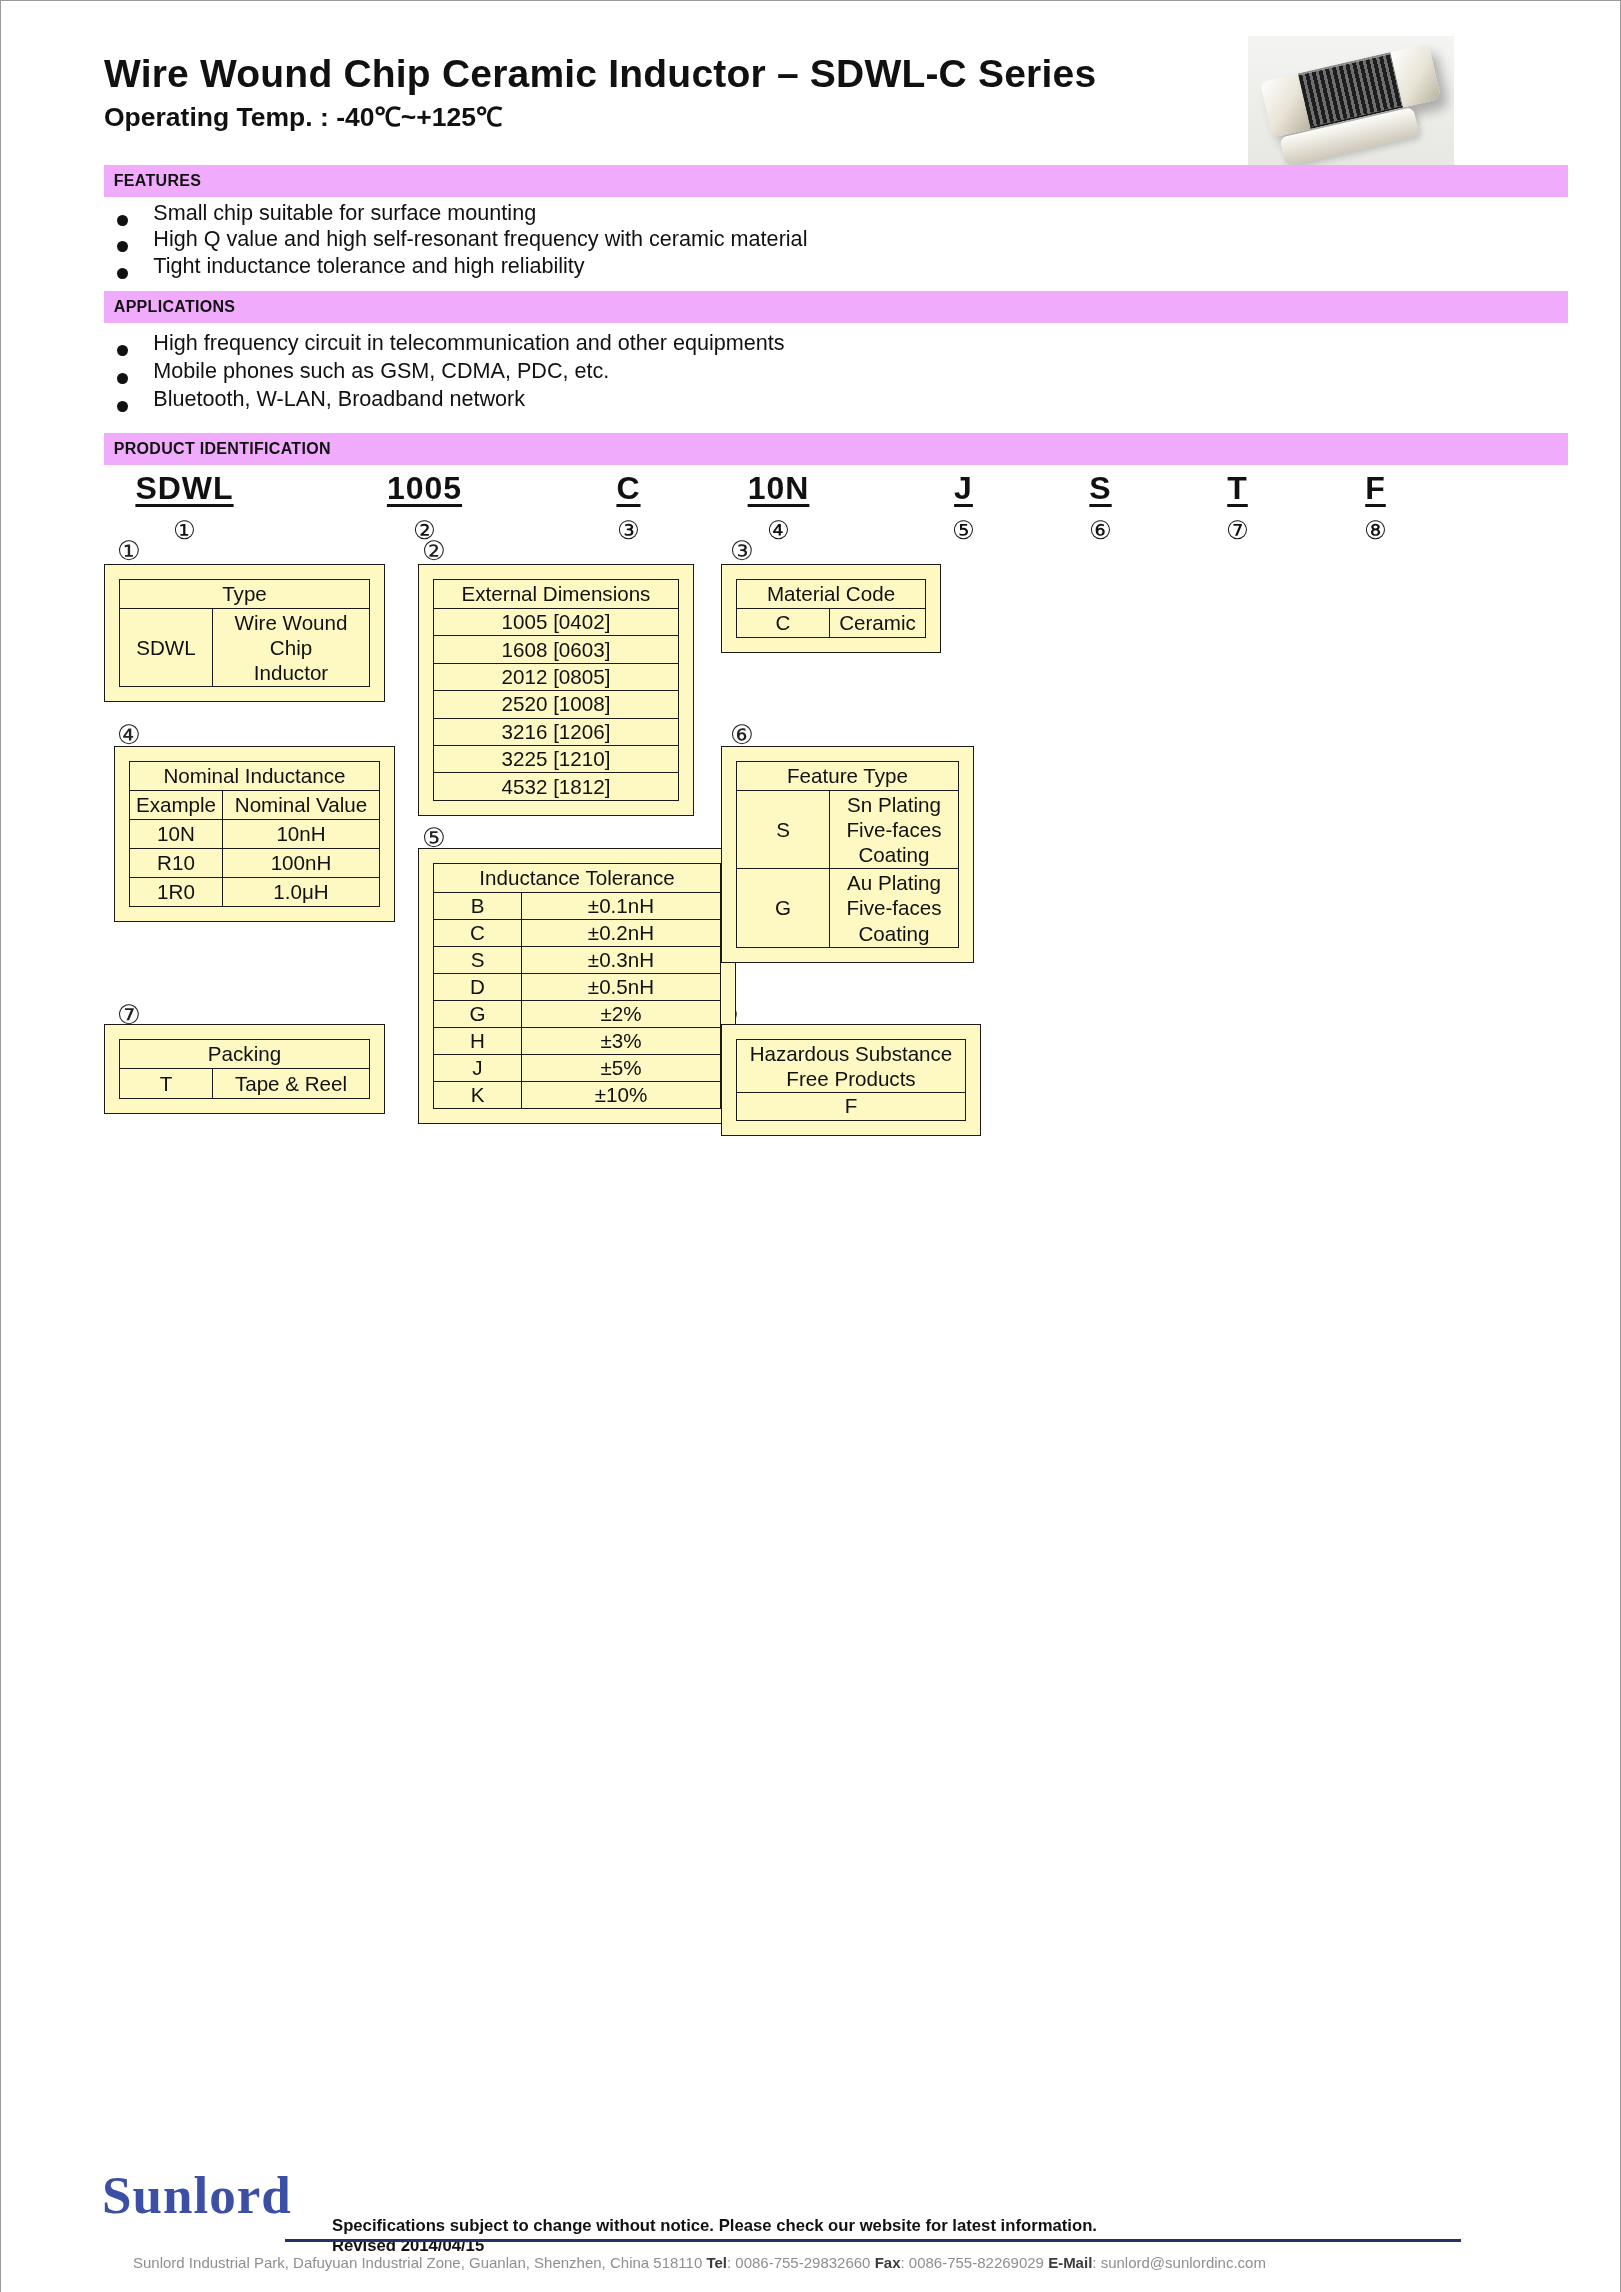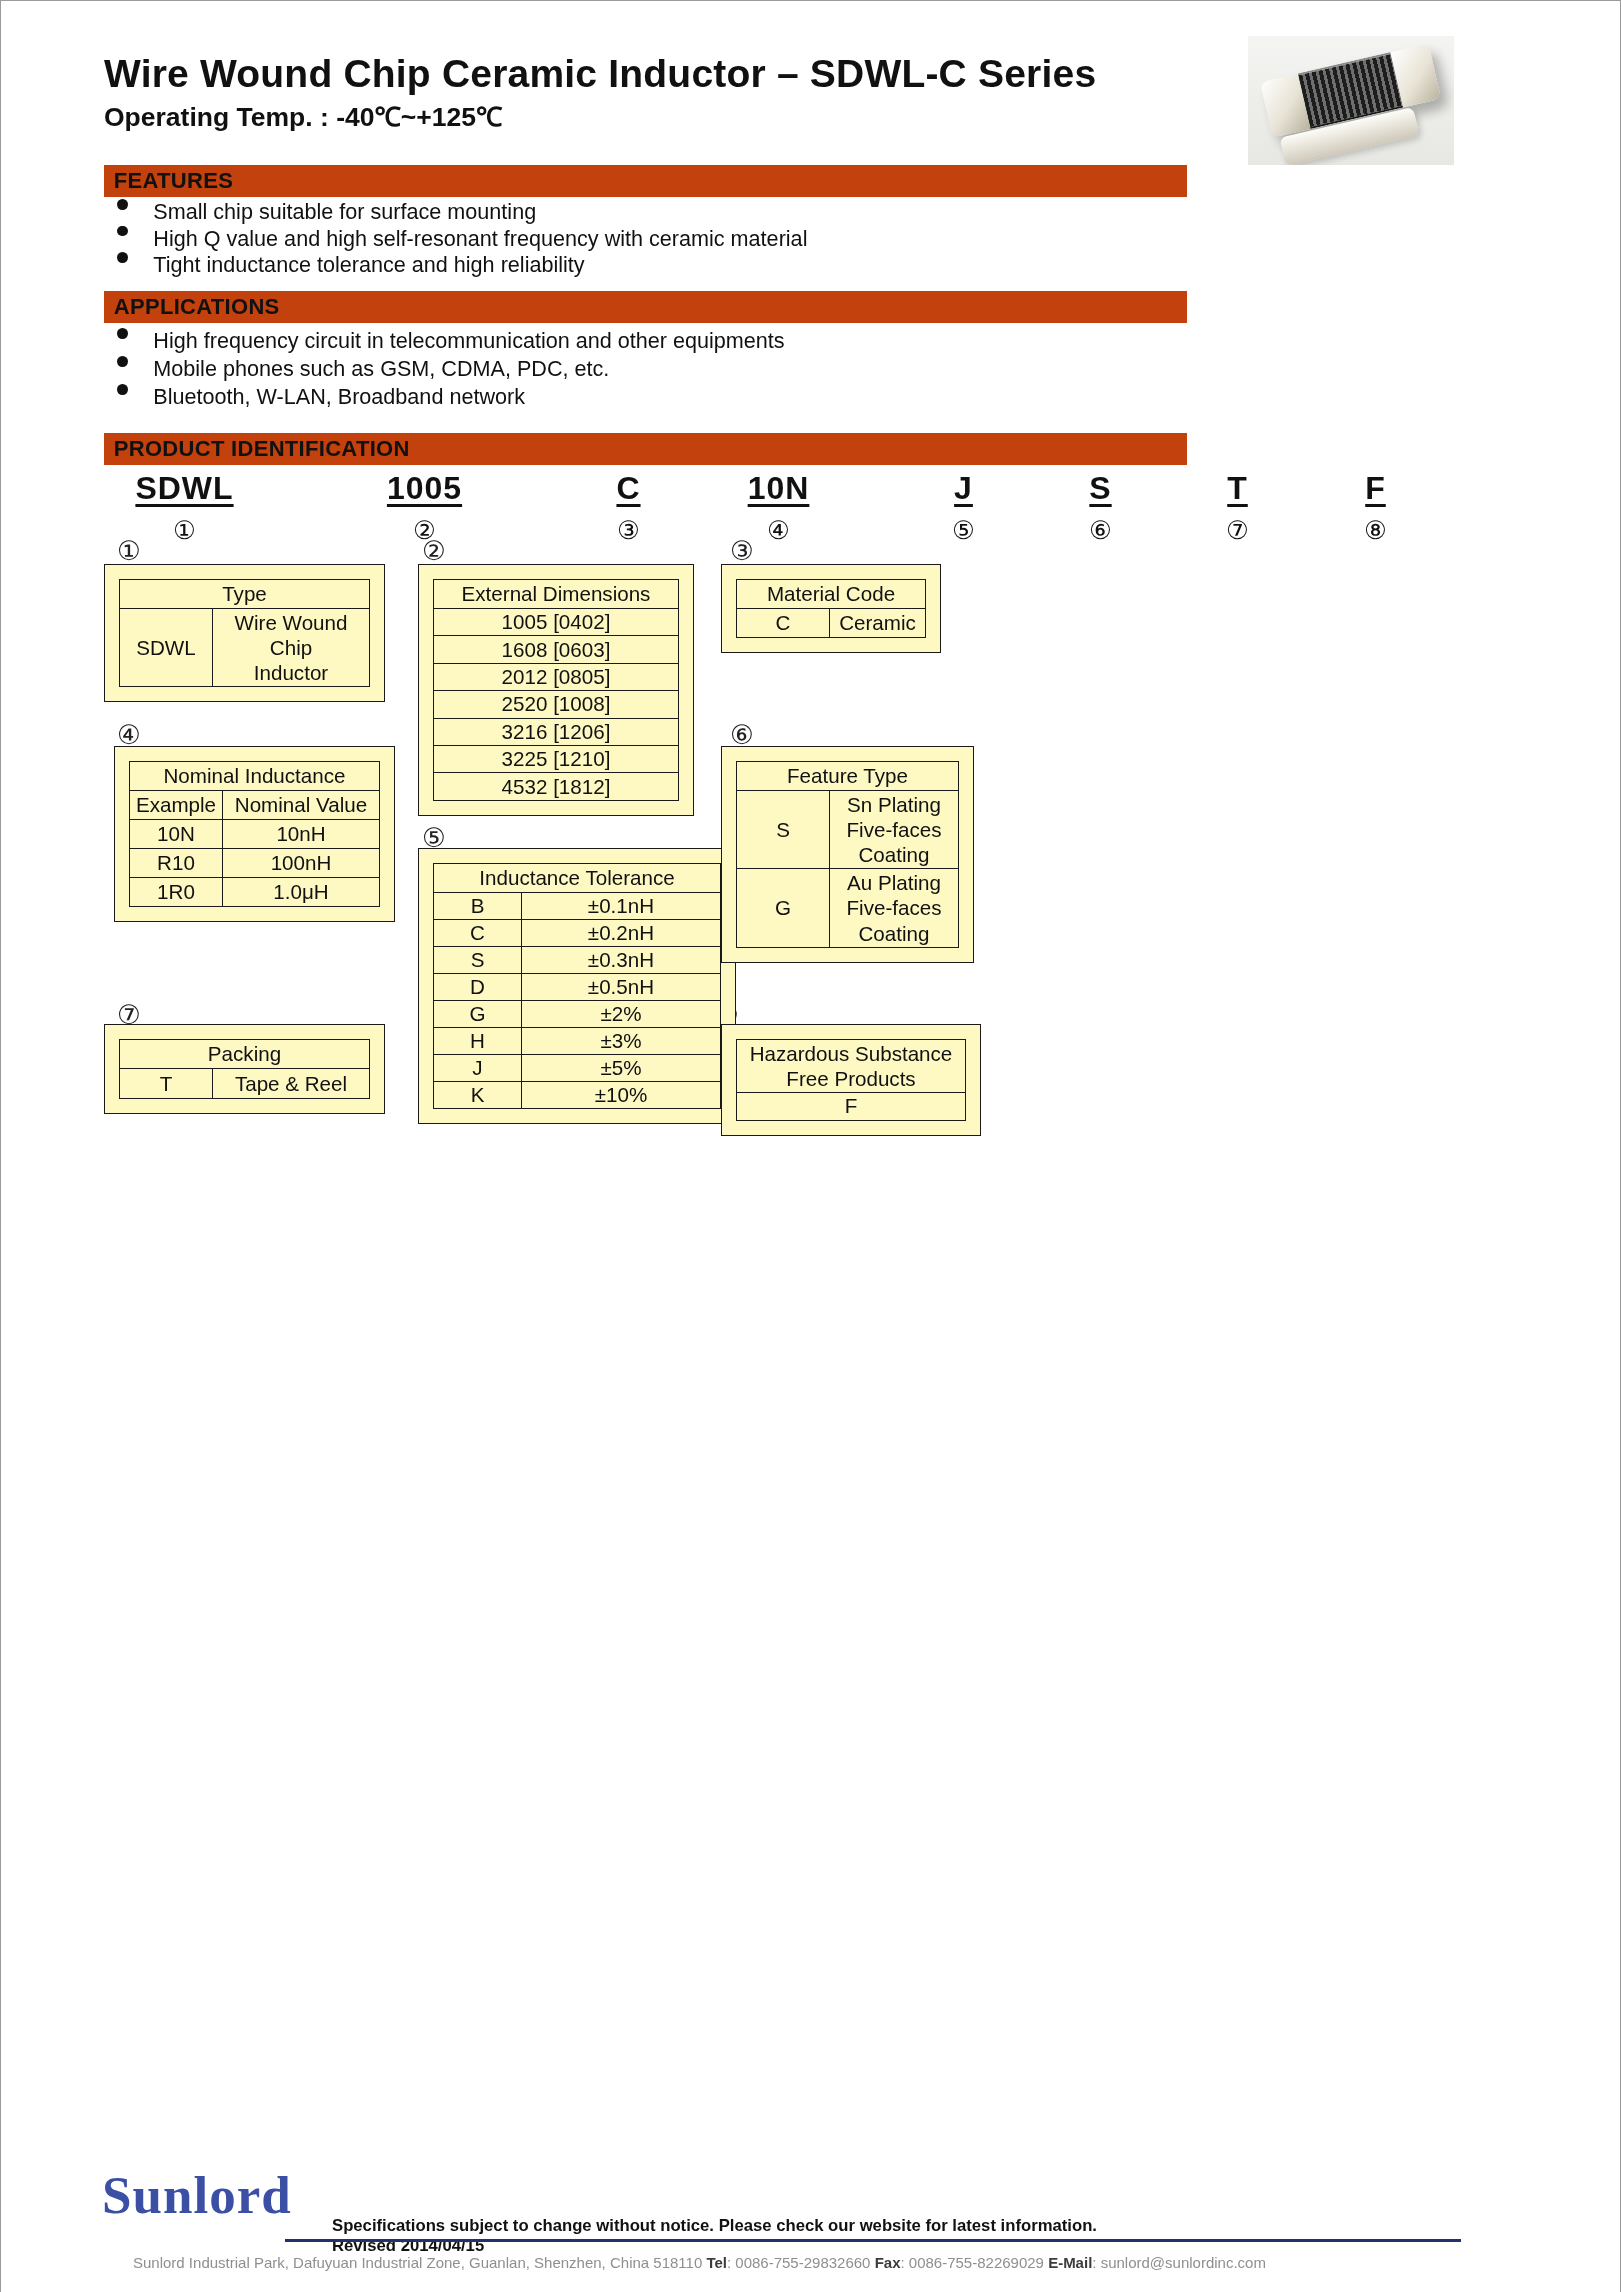--- a/index.html
+++ b/index.html
@@ -16,25 +16,25 @@
   .chip-photo { position:absolute; left:1247px; top:35px; width:206px; height:129px;
     background:linear-gradient(180deg,#f4f4f2 0%,#e7e7e3 100%); overflow:hidden; }
   .chip { position:absolute; left:15.7px; top:25.5px; width:173px; height:57px; transform:rotate(-13deg);
     display:flex; border-radius:8.8px; box-shadow:5.9px 9.8px 11.8px rgba(0,0,0,0.28); overflow:hidden; }
   .cap { width:39px; background:linear-gradient(135deg,#ffffff 0%,#e8e3d5 55%,#b9b2a0 100%); flex:none; }
   .coil { flex:1; background:repeating-linear-gradient(90deg,#1d1d1d 0 3.9px,#6f6f6f 3.9px 6.9px);
     border-top:2.9px solid #8a8a8a; border-bottom:2.9px solid #1a1a1a; }
   .chip-bottom { position:absolute; left:33px; top:86px; width:137px; height:29px; transform:rotate(-13deg);
     background:linear-gradient(180deg,#fdfcf7 0%,#cfc9ba 100%); border-radius:6.9px; box-shadow:2px 3.9px 5.9px rgba(0,0,0,0.18); }
 
-  .bar { position:absolute; left:103px; width:1083px; height:32px; background:#c2410c;
-    font-size:22px; font-weight:bold; line-height:32px; padding-left:9.8px; letter-spacing:0.3px; }
+  .bar { position:absolute; left:103px; width:1464px; height:32px; background:#f0abfc;
+    font-size:16px; font-weight:bold; line-height:32px; padding-left:9.8px; letter-spacing:0.3px; }
 
   .blist { position:absolute; left:116px; }
-  .brow { display:flex; align-items:flex-start; height:26.5px; font-size:21.6px; }
+  .brow { display:flex; align-items:flex-end; height:26.5px; font-size:21.6px; }
   .brow.tall { height:28px; }
   .dot { width:10.8px; height:10.8px; border-radius:50%; background:#111; margin-right:25.5px; flex:none; }
 
   .code-part { position:absolute; top:469px; width:147px; text-align:center; }
   .code-text { font-size:32px; font-weight:bold; text-decoration:underline; text-underline-offset:4.9px; letter-spacing:1px; }
   .code-num { margin-top:7.8px; font-size:25.5px; font-family:"DejaVu Sans", sans-serif; }
 
   .circ { position:absolute; font-size:26.5px; font-family:"DejaVu Sans", sans-serif; color:#222; }
 
   .tblwrap { position:absolute; background:#fef9c3; border:1px solid #1a1a1a; padding:14px; }

